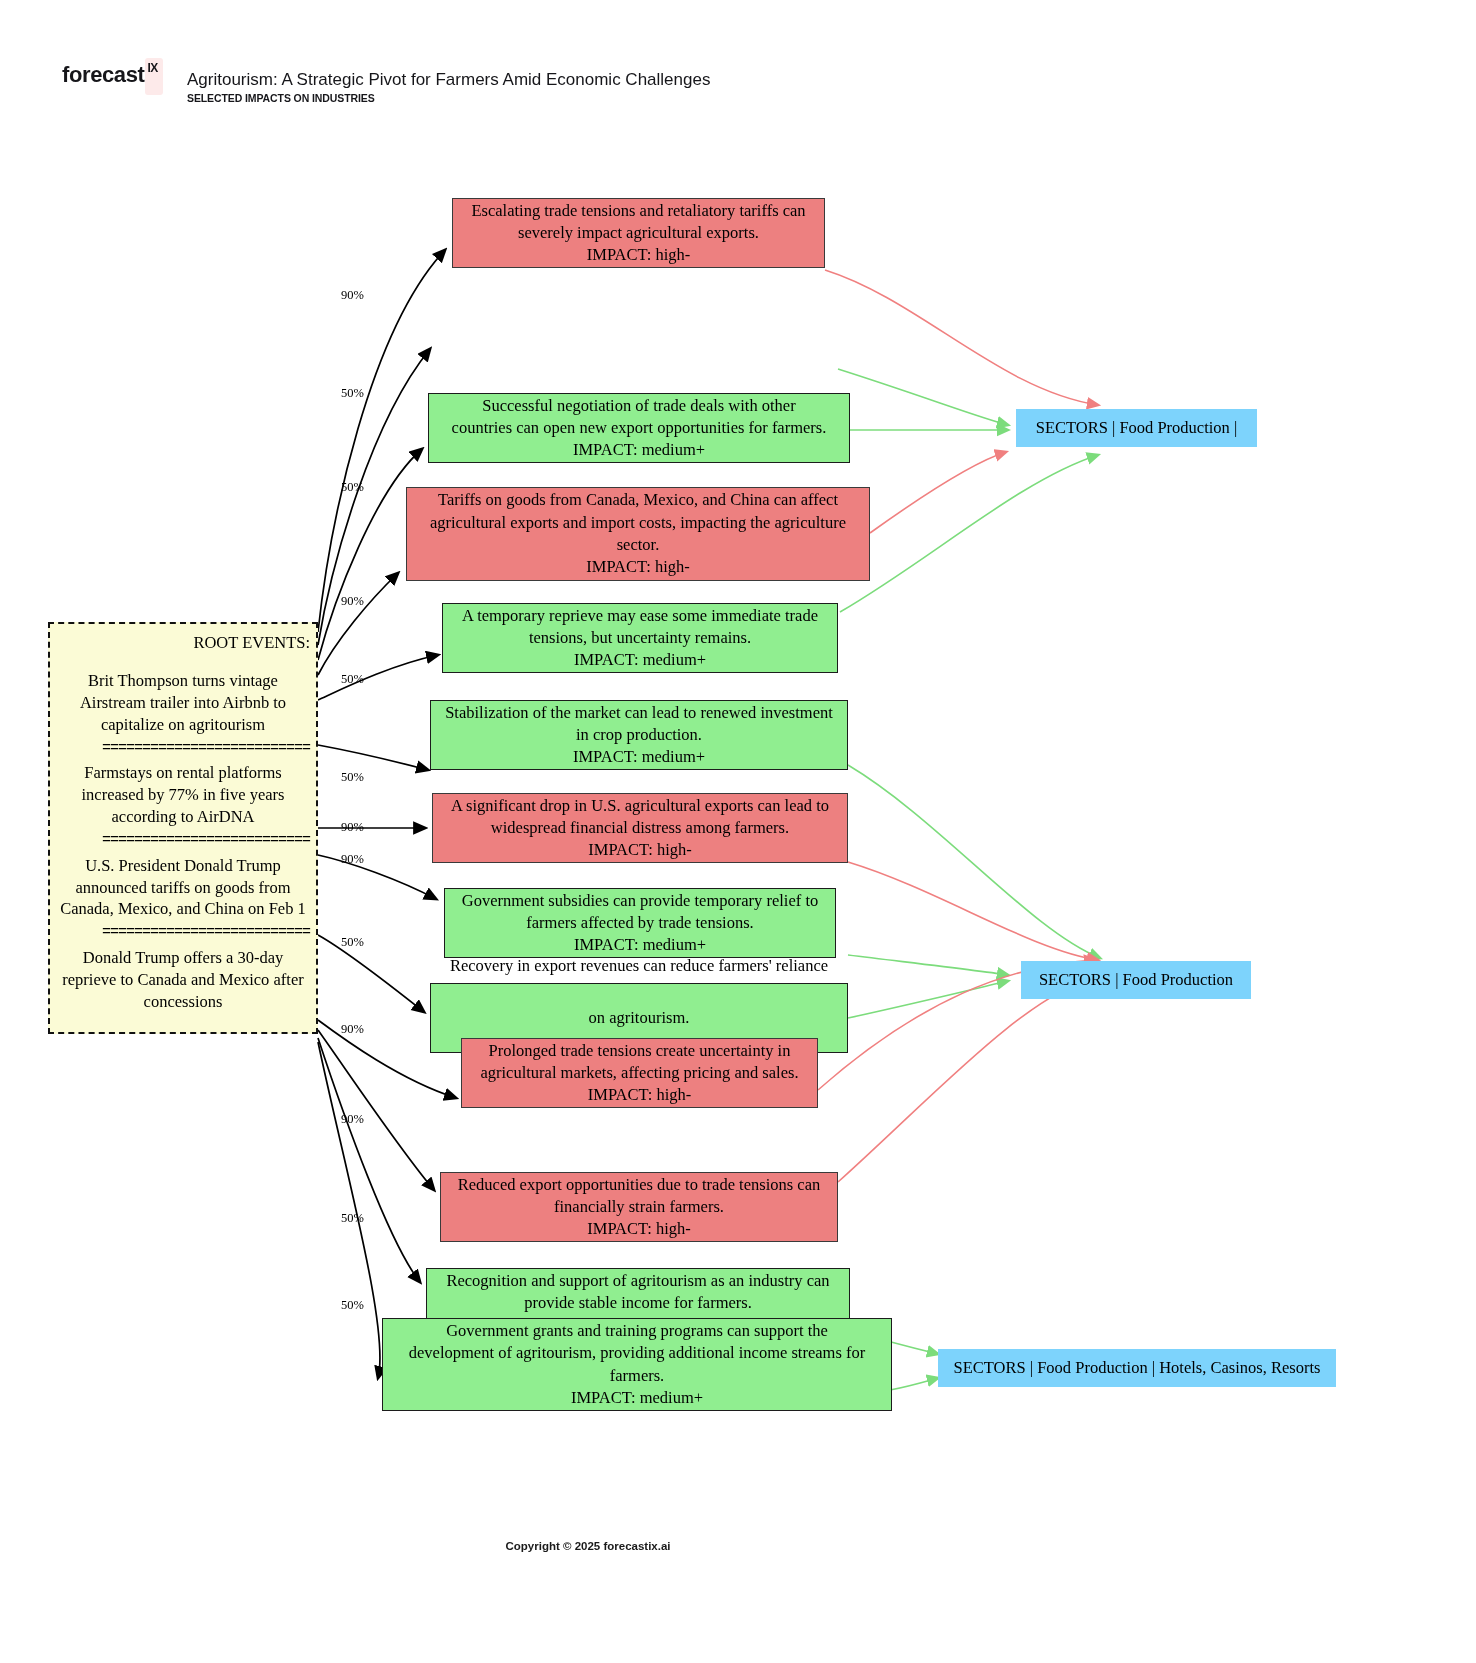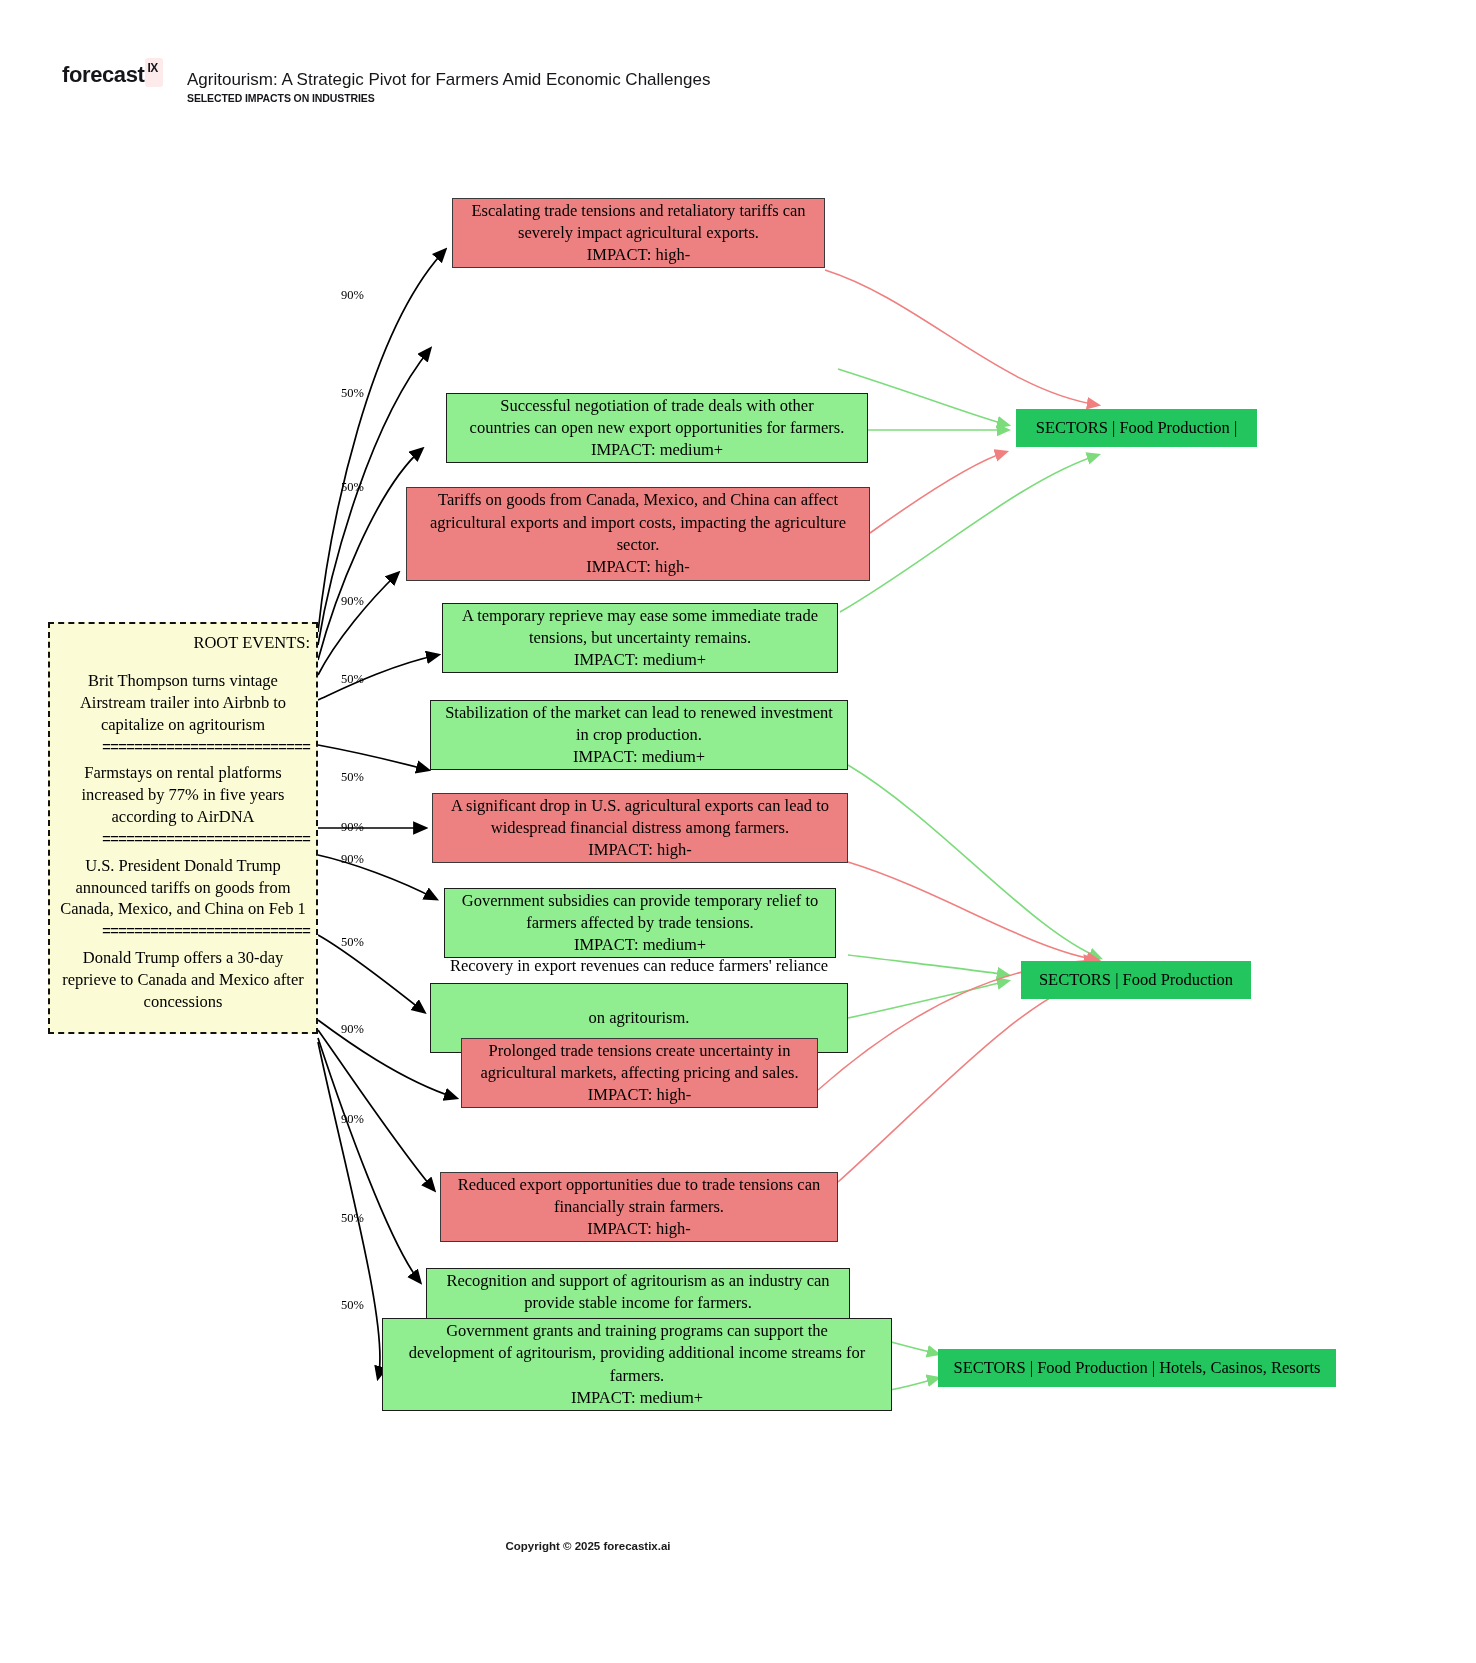--- a/index.html
+++ b/index.html
@@ -31,21 +31,21 @@
     letter-spacing: -0.4px;
     color: #16161a;
     white-space: nowrap;
   }
   #logo .mark {
     display: inline-block;
     background: #fdeaea;
     color: #16161a;
     font-size: 12px;
     font-weight: bold;
-    padding: 3px 5px 12px 2px;
+    padding: 3px 5px 20px 2px;
     margin-left: 1px;
     vertical-align: top;
     position: relative;
     top: -4px;
     border-radius: 3px;
   }
   #header-title {
     position: absolute;
     left: 187px; top: 70px;
     font-family: "Liberation Sans", "DejaVu Sans", sans-serif;
@@ -97,21 +97,21 @@
 
   .impact-neg {
     background: #ed8080;
     border: 1.6px solid #3a3a3a;
   }
   .impact-pos {
     background: #90ee90;
     border: 1.6px solid #1c1c1c;
   }
   .sector {
-    background: #22c55e;
+    background: #7dd3fc;
     border: none;
     font-size: 16.5px;
     flex-direction: row;
     justify-content: center;
   }
 
   
   #root-events {
     position: absolute;
     left: 48px; top: 622px;
@@ -262,21 +262,21 @@
   <div class="edge-label" style="left:341px; top:1211px;">50%</div>
   <div class="edge-label" style="left:341px; top:1298px;">50%</div>
 
   <div class="node impact-neg" style="left:452px; top:198px; width:373px; height:70px;">
     <span class="line">Escalating trade tensions and retaliatory tariffs can</span>
     <span class="line">severely impact agricultural exports.</span>
     <span class="line">IMPACT: high-</span>
   </div>
 
 
-  <div class="node impact-pos" style="left:446px; top:393px; width:422px; height:70px;">
+  <div class="node impact-pos" style="left:428px; top:393px; width:422px; height:70px;">
     <span class="line">Successful negotiation of trade deals with other</span>
     <span class="line">countries can open new export opportunities for farmers.</span>
     <span class="line">IMPACT: medium+</span>
   </div>
 
   <div class="node impact-neg" style="left:406px; top:487px; width:464px; height:94px;">
     <span class="line">Tariffs on goods from Canada, Mexico, and China can affect</span>
     <span class="line">agricultural exports and import costs, impacting the agriculture</span>
     <span class="line">sector.</span>
     <span class="line">IMPACT: high-</span>

